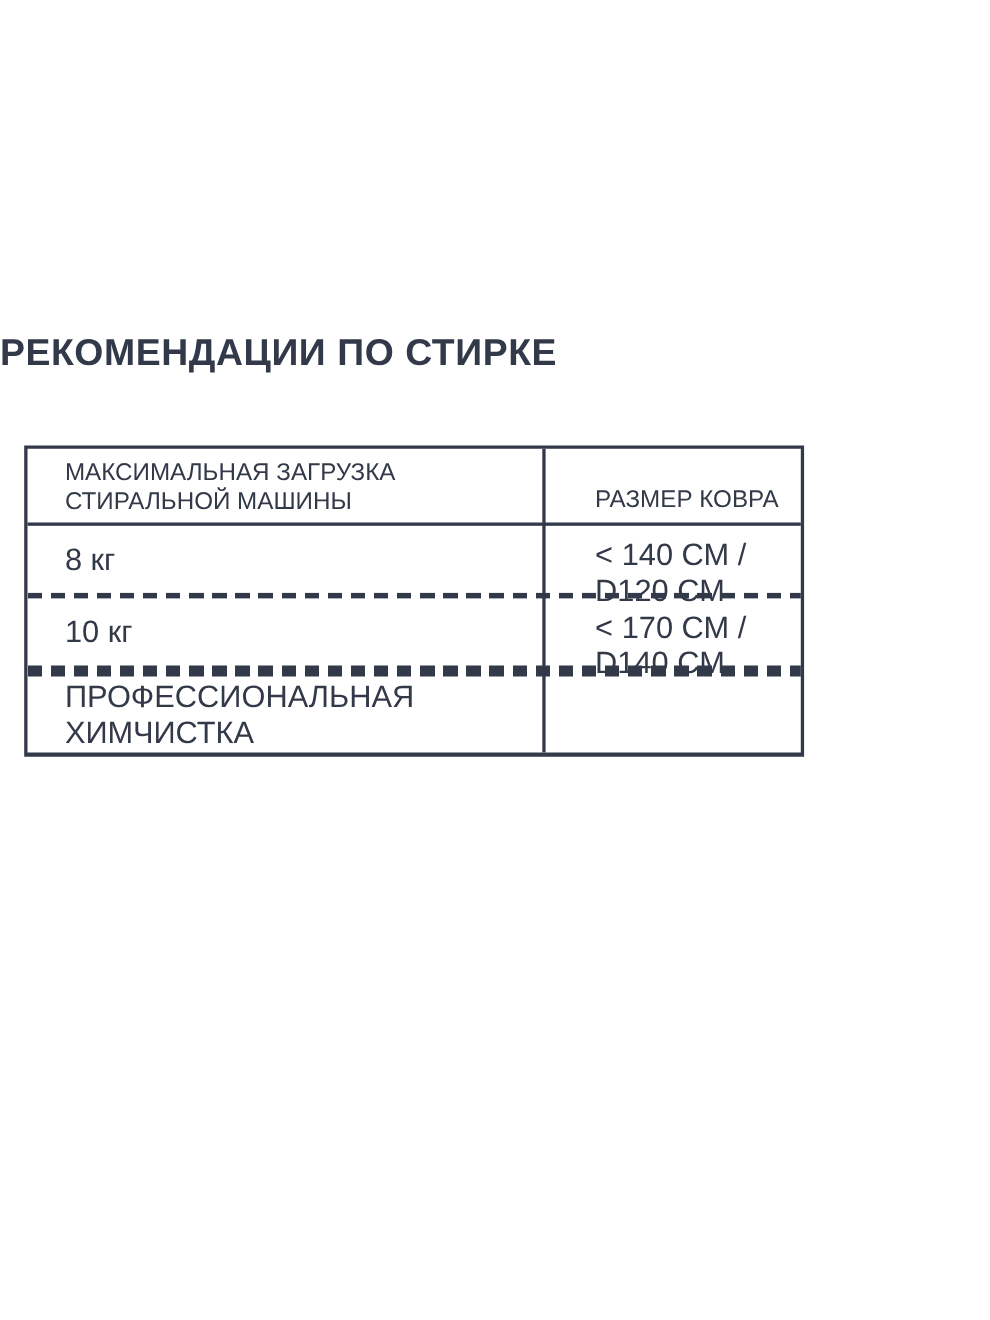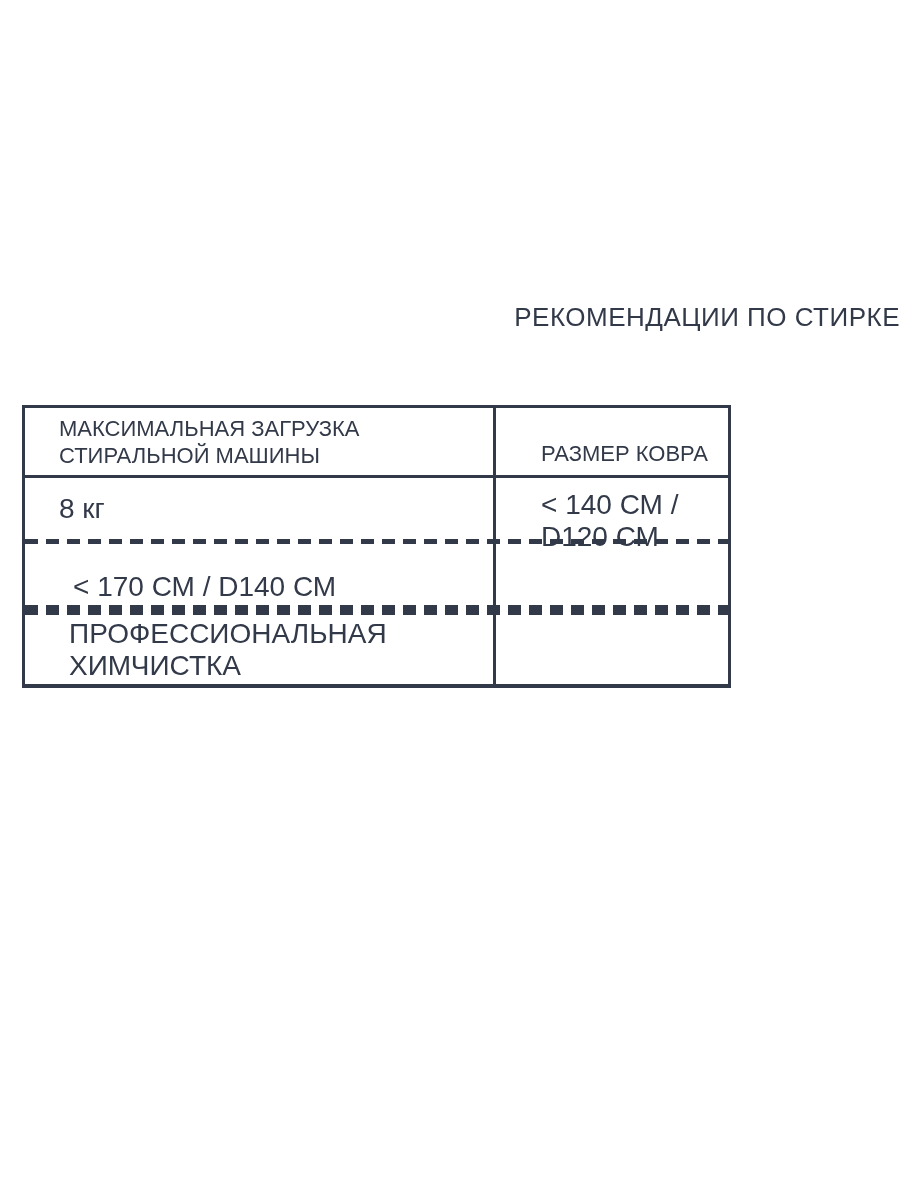--- a/index.html
+++ b/index.html
@@ -13,23 +13,23 @@
     background:var(--bg);
     font-family:"Liberation Sans","DejaVu Sans",sans-serif;
     color:var(--ink);
     overflow:hidden;
   }
   .title{
     position:absolute;
     top:302px;left:0;
     width:100%;
     margin:0;
-    text-align:right;
-    font-size:26px;
-    font-weight:400;
+    text-align:left;
+    font-size:34px;
+    font-weight:700;
     letter-spacing:0.5px;
     color:var(--ink);
   }
   .table{
     position:absolute;
     left:22px;top:405px;
     width:709px;
     box-sizing:border-box;
     border:3px solid var(--ink);
     border-bottom-width:4px;
@@ -49,21 +49,20 @@
     border-bottom:3px solid var(--ink);
     font-size:22px;
     line-height:27px;
   }
   .row.data{
     height:61px;
     font-size:28px;
   }
   .row.data.last{
     height:69px;
-    padding-left:10px;
   }
   .cell{
     box-sizing:border-box;
     display:flex;
     align-items:center;
   }
   .cell.left{
     width:468px;
     padding-left:34px;
     padding-right:20px;
@@ -113,20 +112,23 @@
         <span>8 кг</span>
       </div>
       <div class="cell right">
         <span>&lt; 140 СМ / D120 СМ</span>
       </div>
     </div>
 
     <div class="dash-sep"></div>
 
     <div class="row data">
+      <div class="cell left">
+        <span>10 кг</span>
+      </div>
       <div class="cell right">
         <span>&lt; 170 СМ / D140 СМ</span>
       </div>
     </div>
 
     <div class="dash-sep"></div>
 
 
     <div class="dash-sep"></div>
 

